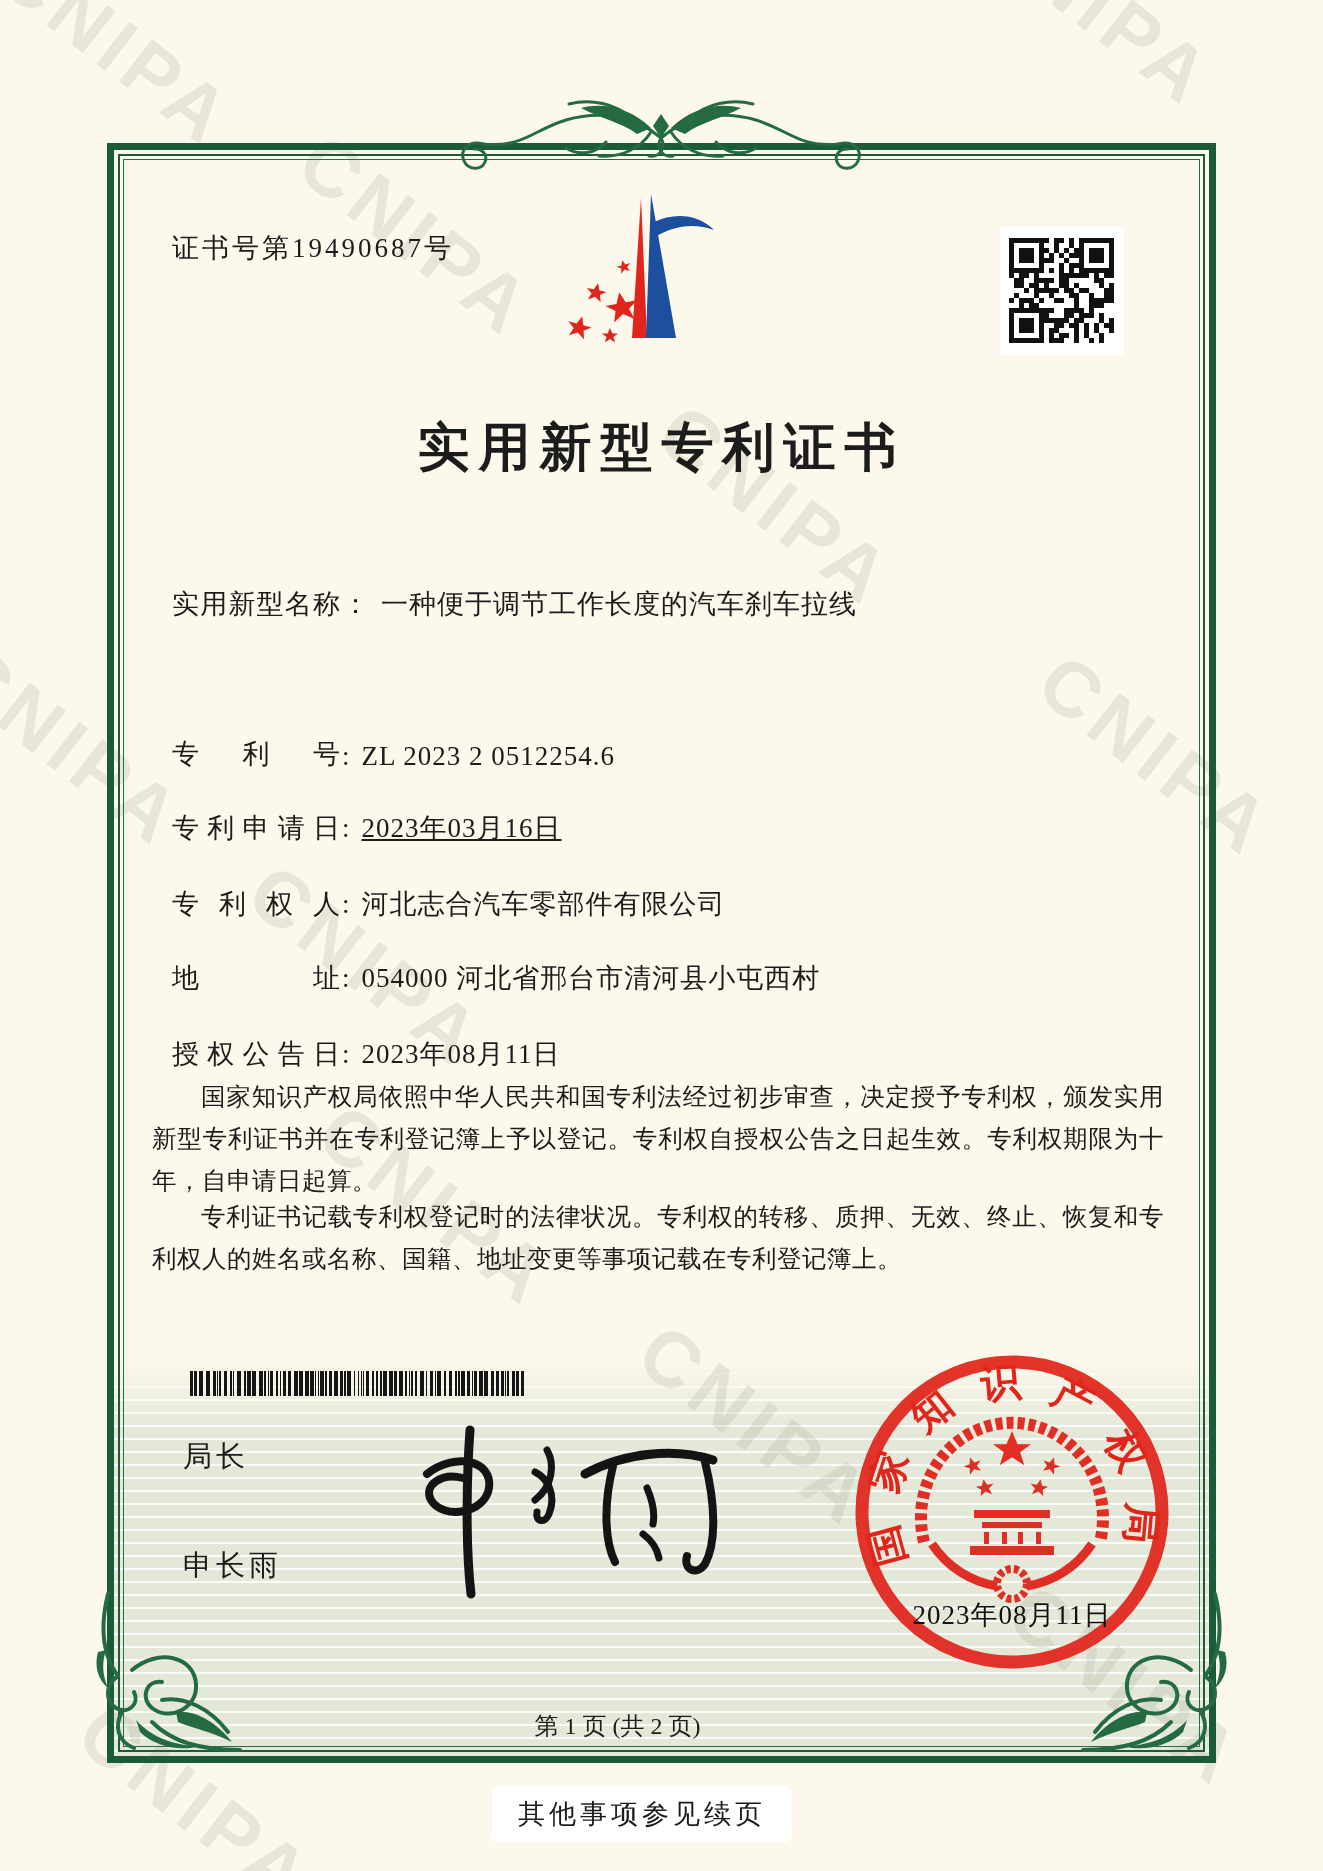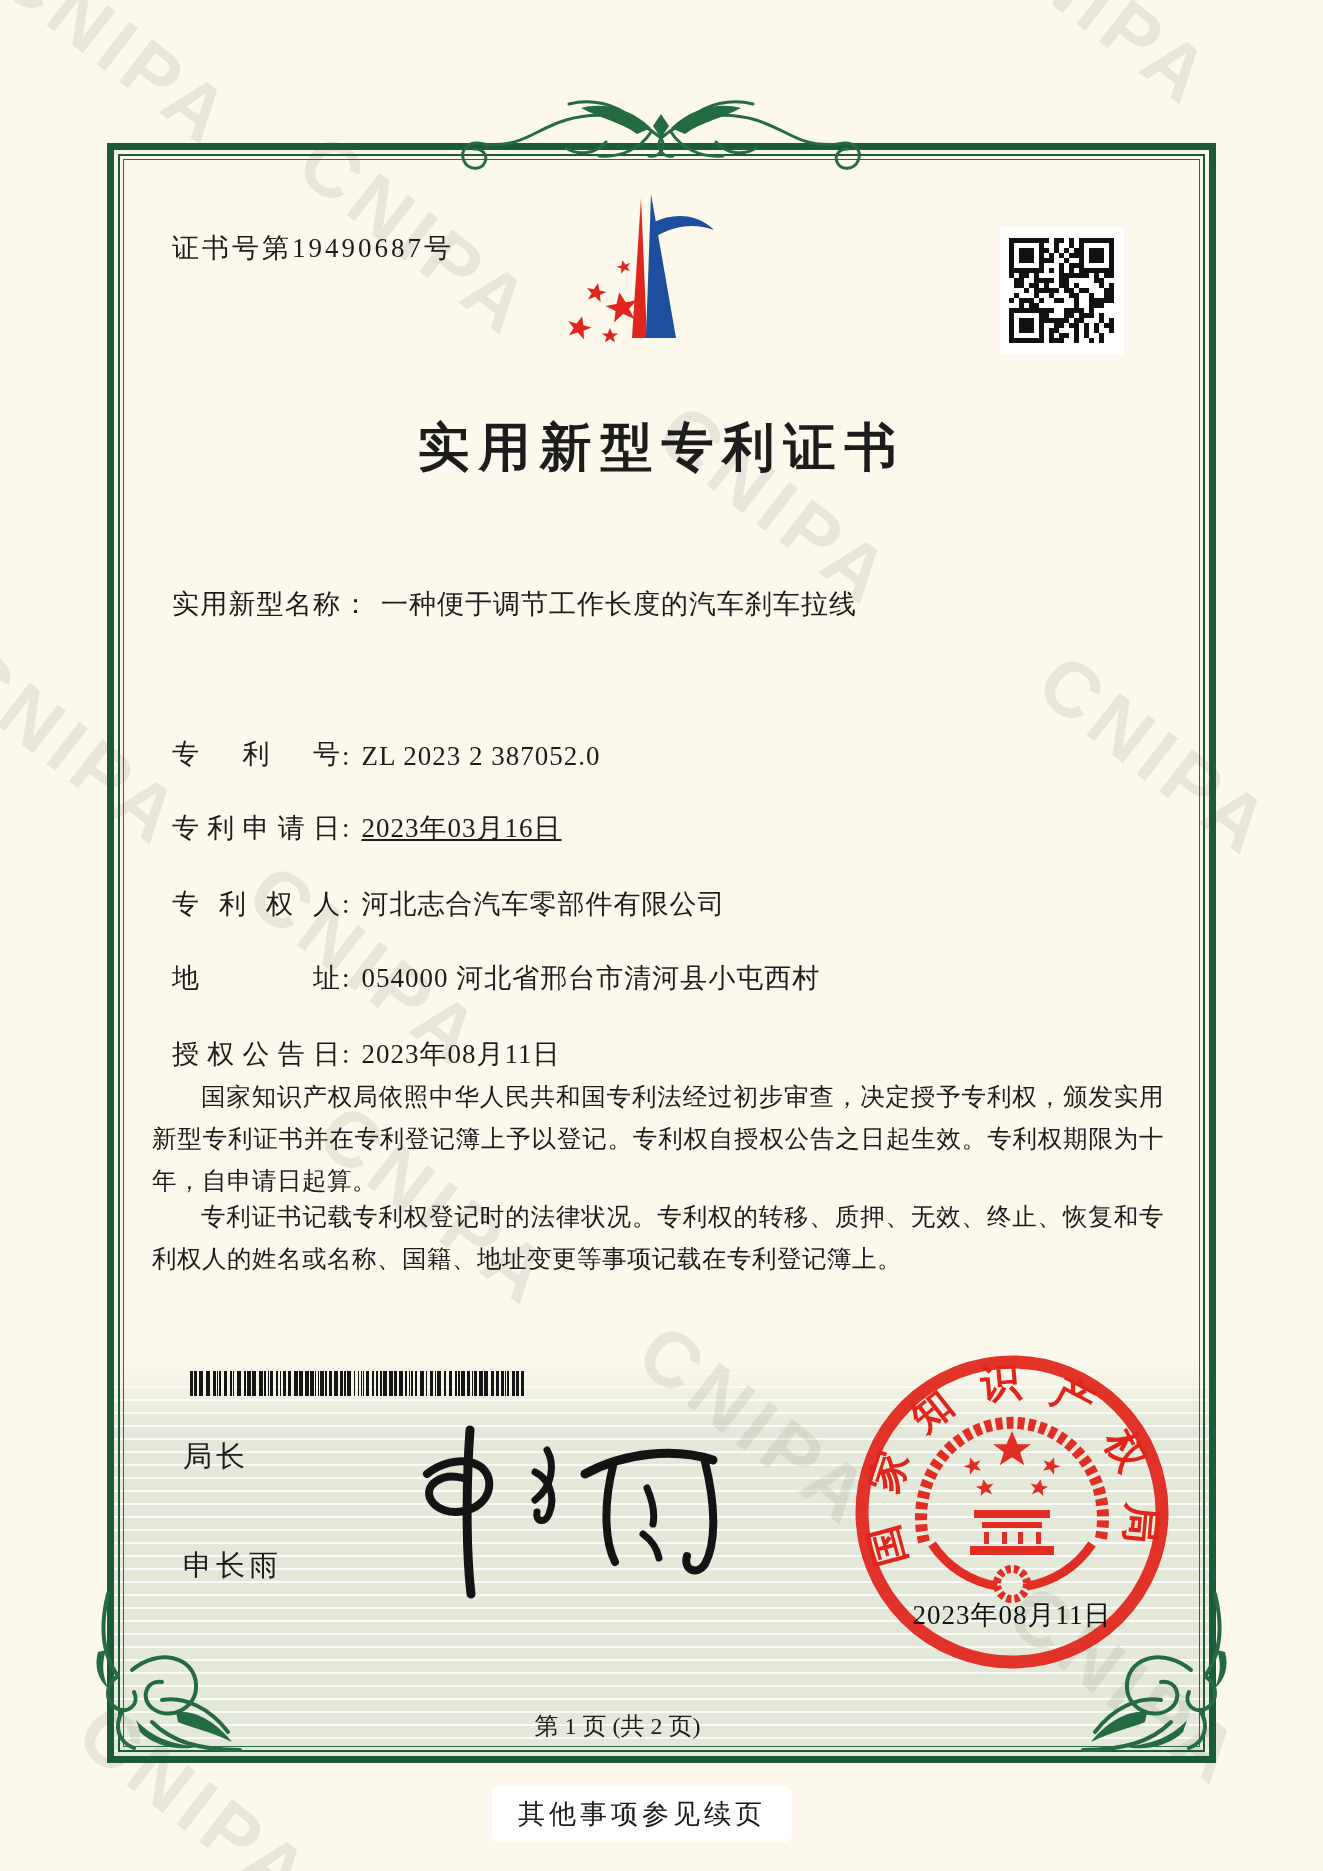--- a/index.html
+++ b/index.html
@@ -323,21 +323,21 @@
           <rect x="90" y="100" width="5" height="5" fill="#111"></rect>
         </svg>
     </div>
 
     <div class="doc-title">实用新型专利证书</div>
 
     <div class="frow" style="top:538px;">
       <span class="flabel">实用新型名称</span><span class="fsep">：</span><span class="fval">一种便于调节工作长度的汽车刹车拉线</span>
     </div>
     <div class="frow" style="top:688px;">
-      <span class="flabel">专利号</span><span class="fsep">:</span><span class="fval">ZL 2023 2 387052.0</span>
+      <span class="flabel">专利号</span><span class="fsep">:</span><span class="fval">ZL 2023 2 0512254.6</span>
     </div>
     <div class="frow" style="top:762px;text-decoration:underline;">
       <span class="flabel">专利申请日</span><span class="fsep">:</span><span class="fval">2023年03月16日</span>
     </div>
     <div class="frow" style="top:838px;">
       <span class="flabel">专利权人</span><span class="fsep">:</span><span class="fval">河北志合汽车零部件有限公司</span>
     </div>
     <div class="frow" style="top:912px;">
       <span class="flabel">地址</span><span class="fsep">:</span><span class="fval">054000 河北省邢台市清河县小屯西村</span>
     </div>

